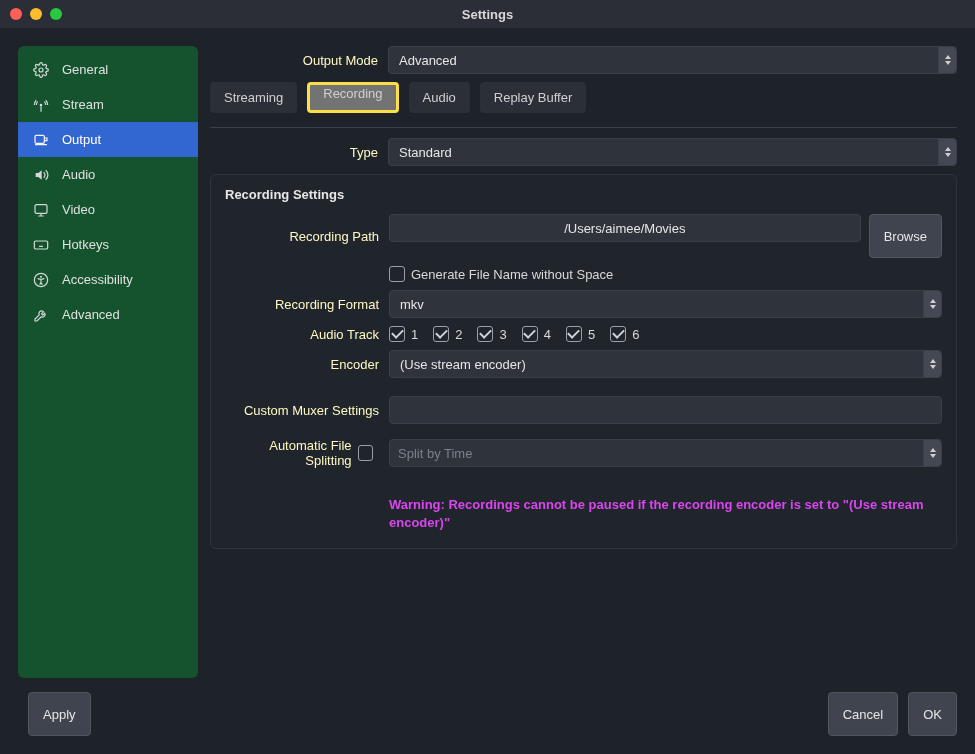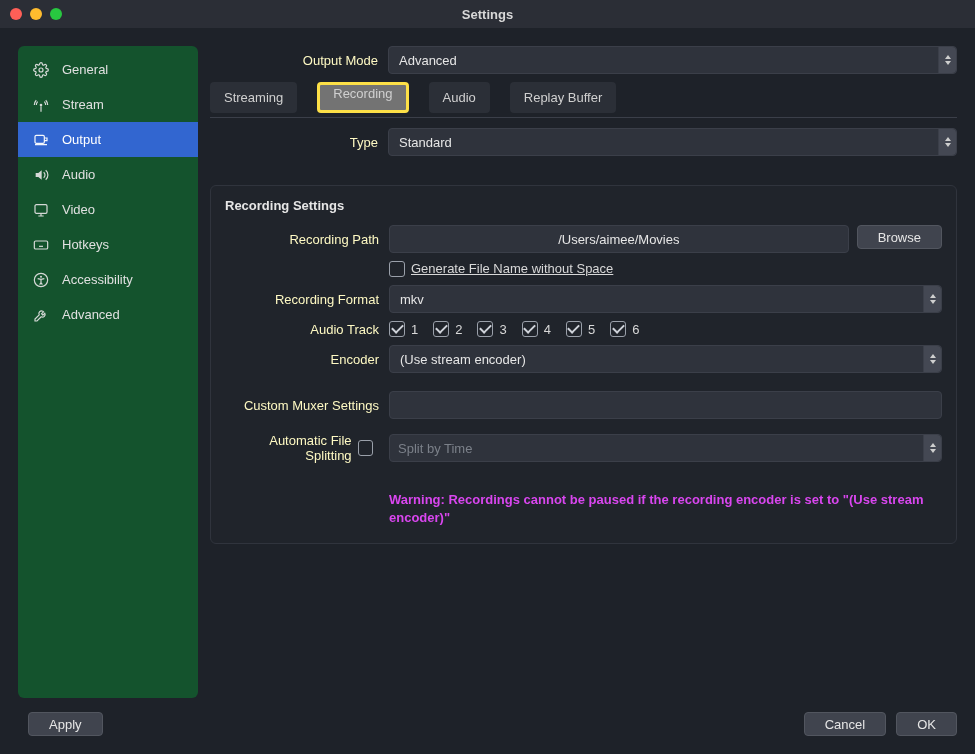--- a/index.html
+++ b/index.html
@@ -62,40 +62,39 @@
 }
 .select .spin::before { border-bottom: 4px solid #cfcfcf; margin-bottom: 2px; }
 .select .spin::after { border-top: 4px solid #cfcfcf; }
 .select.disabled { color: #7b8089; padding-left: 8px; }
 
 .input {
   background: #2f333c; border: 1px solid #3b3f49; border-radius: 4px;
   height: 28px; display: flex; align-items: center; padding: 0 10px; color: #e6e6e6; justify-content: center;
 }
 
-.tabs { display: flex; gap: 20px; }
+.tabs { display: flex; gap: 10px; margin-bottom: 10px; }
 .tab {
   background: #2b2f37; padding: 8px 14px; border-radius: 4px;
   color: #d0d0d0; cursor: pointer; font-size: 13px;
 }
 .tab.active { background: #737373; border: 3px solid #fde047; padding: 1px 13px; }
 
 .hr { height: 1px; background: #3b3f49; margin: 4px 0 10px 0; }
 
 .panel {
   background: #20242b; border: 1px solid #30343d; border-radius: 6px;
   padding: 12px 14px;
-  margin-top: 21px;
 }
 .panel .row .label { width: 164px; }
 .panel-title { font-weight: 600; margin-bottom: 12px; color: #e6e6e6; }
 
 .btn {
   background: #40444e; border: 1px solid #52565f; border-radius: 4px;
-  height: 24px; padding: 0 20px; display: inline-flex; align-items: center;
+  height: 44px; padding: 0 14px; display: inline-flex; align-items: center;
   color: #e6e6e6; cursor: pointer;
 }
 
 .checkbox {
   width: 16px; height: 16px; border: 1.5px solid #9aa0aa; border-radius: 3px;
   display: inline-flex; align-items: center; justify-content: center;
   margin-right: 6px; position: relative;
 }
 .checkbox.checked::after {
   content: ""; width: 9px; height: 5px; border-left: 2px solid #cfd3da; border-bottom: 2px solid #cfd3da;
@@ -251,21 +250,21 @@
               <span>/Users/aimee/Movies</span>
             </div>
             <div class="btn">
               <span>Browse</span>
             </div>
           </div>
         </div>
 
         <div class="row">
           <div class="label"></div>
-          <div class="field" style="display:flex; align-items:flex-start;text-decoration:underline;">
+          <div class="field" style="display:flex; align-items:center;">
             <span class="checkbox"></span>
             <span>Generate File Name without Space</span>
           </div>
         </div>
 
         <div class="row">
           <div class="label">Recording Format</div>
           <div class="field">
             <div class="select">
               <span>mkv</span>

